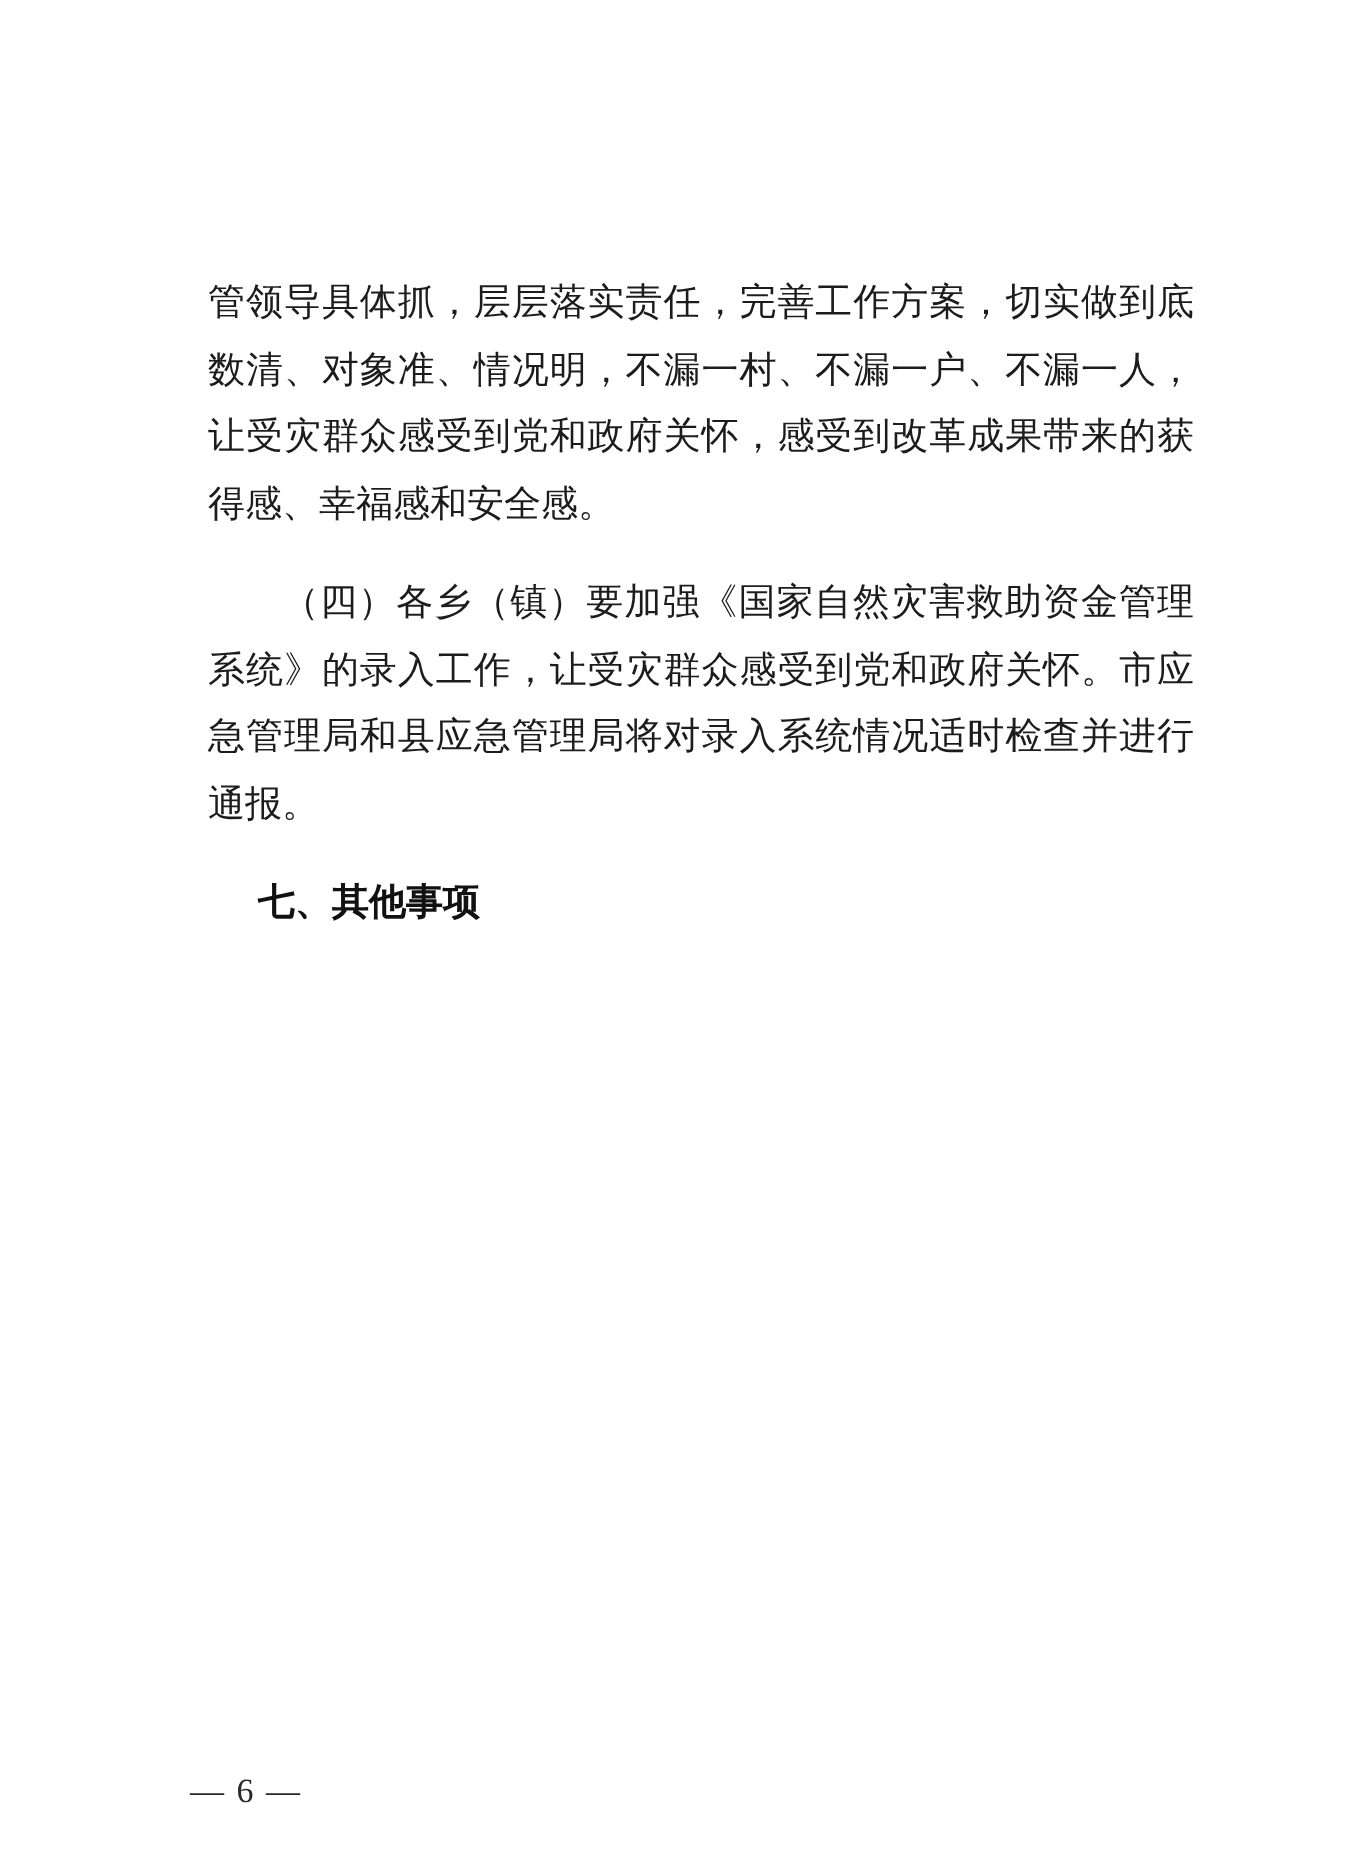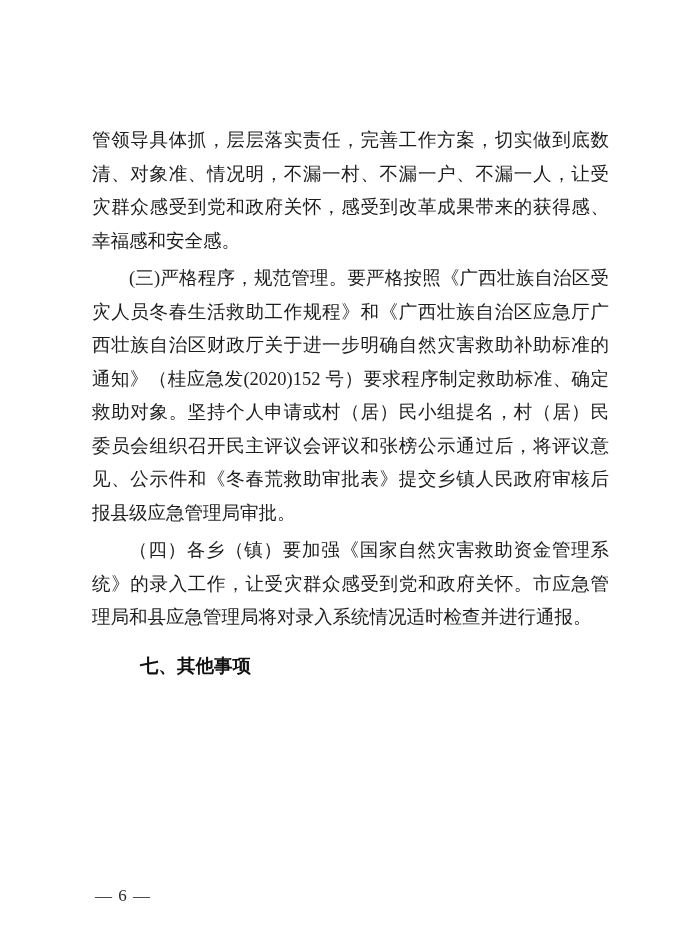--- a/index.html
+++ b/index.html
@@ -23,29 +23,29 @@
   .content {
     position: absolute;
     left: 88px;
     top: 120px;
     width: 525px;
     font-size: 18.5px;
     line-height: 33.5px;
     text-align: justify;
   }
   .para {
-    margin: 4px;
+    margin: 16px;
     text-align: justify;
     font-family: Liberation Serif, serif;
   }
   .para.indent {
     text-indent: 2em;
   }
   .section-heading {
-    margin: 15px;
+    margin: 4px;
     font-size: 18.5px;
     line-height: 33.5px;
     font-weight: bold;
     text-indent: 2em;
     color: #111111;
   }
   .page-footer {
     position: absolute;
     left: 95px;
     top: 885px;
@@ -56,19 +56,18 @@
     font-family: "Liberation Serif", "DejaVu Serif", serif;
   }
 </style>
 </head>
 <body>
 
 <div class="page">
   <div class="content">
     <div id="paragraphs">
         <p class="para">管领导具体抓，层层落实责任，完善工作方案，切实做到底数清、对象准、情况明，不漏一村、不漏一户、不漏一人，让受灾群众感受到党和政府关怀，感受到改革成果带来的获得感、幸福感和安全感。</p>
-        <p class="para indent">(三)严格程序，规范管理。要严格按照《广西壮族自治区受灾人员冬春生活救助工作规程》和《广西壮族自治区应急厅广西壮族自治区财政厅关于进一步明确自然灾害救助补助标准的通知》（桂应急发(2020)152 号）要求程序制定救助标准、确定救助对象。坚持个人申请或村（居）民小组提名，村（居）民委员会组织召开民主评议会评议和张榜公示通过后，将评议意见、公示件和《冬春荒救助审批表》提交乡镇人民政府审核后报县级应急管理局审批。</p>
         <p class="para indent">（四）各乡（镇）要加强《国家自然灾害救助资金管理系统》的录入工作，让受灾群众感受到党和政府关怀。市应急管理局和县应急管理局将对录入系统情况适时检查并进行通报。</p>
       </div>
     <h3 class="section-heading">七、其他事项</h3>
   </div>
   <div class="page-footer">— 6 —</div>
 </div>
 
 </body></html>

